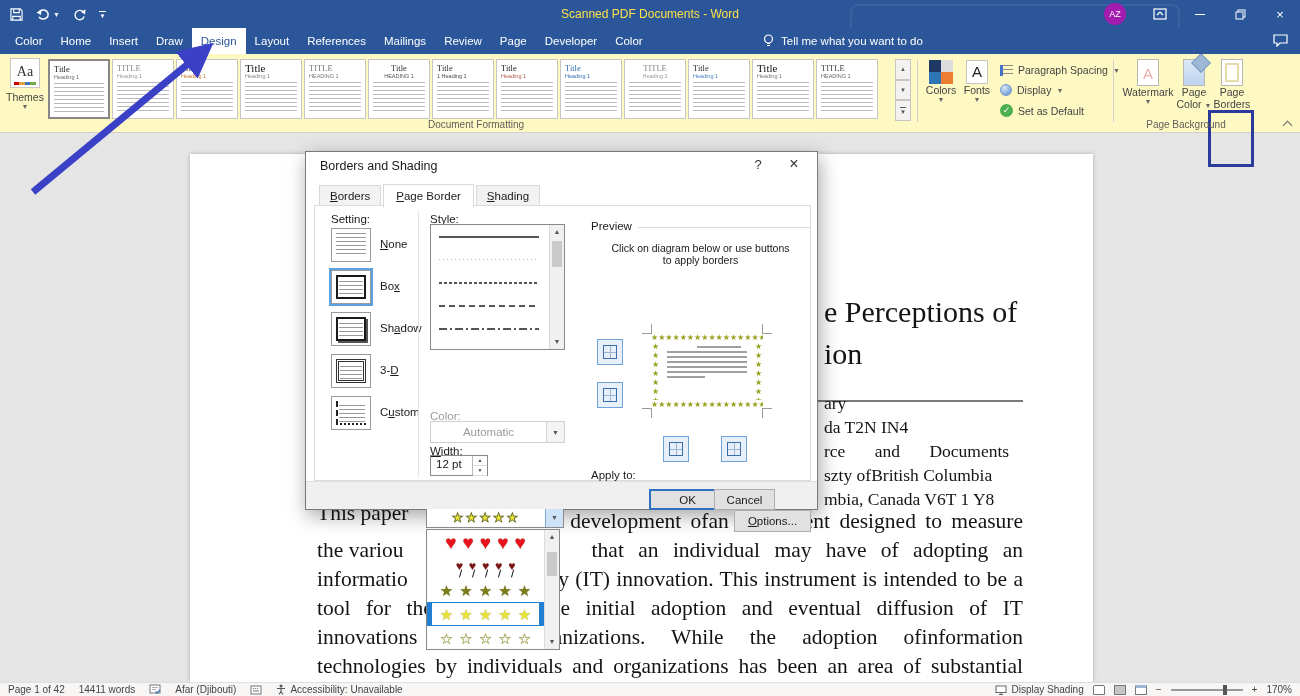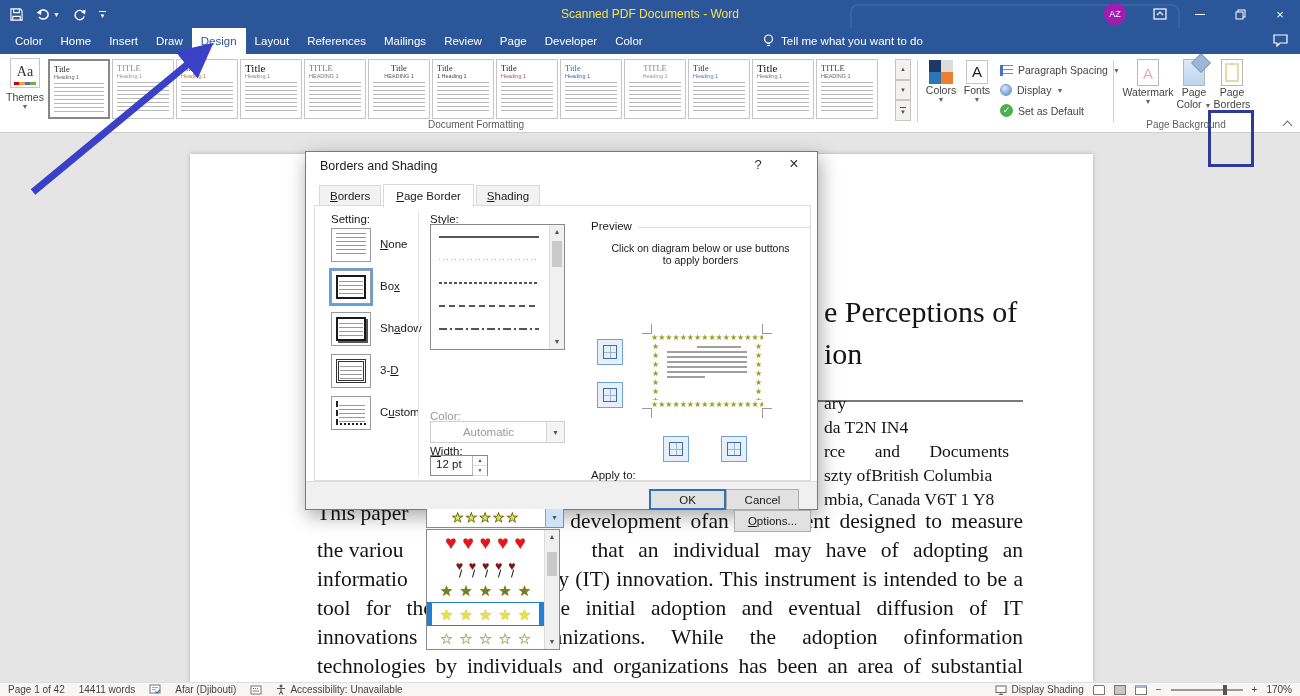--- a/index.html
+++ b/index.html
@@ -19,21 +19,21 @@
 
   
   #tabrow { position:absolute; left:0; top:28px; width:1300px; height:26px; background:#2b579a; z-index:10; display:flex; align-items:stretch; }
   #app-tabs { display:flex; margin-left:6px; }
   .tab { color:#fff; font-size:11.5px; padding:0 9px; line-height:26px; white-space:nowrap; }
   .tab.active { background:#fff; color:#2b579a; }
   #tellme { position:absolute; left:763px; top:0; height:26px; display:flex; align-items:center; gap:7px; color:#fff; font-size:11.5px; }
   #comment-ic { position:absolute; right:12px; top:5px; }
 
   
-  #ribbon { position:absolute; left:0; top:54px; width:1300px; height:79px; background:#ffffff; border-bottom:1px solid #d2d0ce; z-index:5;text-decoration:underline; }
+  #ribbon { position:absolute; left:0; top:54px; width:1300px; height:79px; background:#fef9c3; border-bottom:1px solid #d2d0ce; z-index:5;text-decoration:underline; }
   #themes-btn { position:absolute; left:5px; top:4px; width:40px; height:66px; text-align:center; }
   .icon-themes { width:30px; height:30px; background:#fff; border:1px solid #c8c6c4; margin:0 auto; font-family:"Liberation Serif",serif; font-size:14px; color:#333; line-height:26px; position:relative; }
   .icon-themes i { position:absolute; left:3px; right:3px; bottom:2px; height:3px; font-style:normal;
      background:linear-gradient(90deg,#c00 0 25%,#e8a33d 25% 50%,#4472c4 50% 75%,#70ad47 75% 100%); }
   .rlabel { font-size:10.5px; color:#444; margin-top:3px; }
   .ddv { font-size:7px; color:#666; }
   #gallery { position:absolute; left:48px; top:5px; width:845px; height:62px; display:flex; gap:2px; overflow:hidden; }
   .gcard { flex:0 0 62px; height:60px; background:#fff; border:1px solid #c8c6c4; padding:3px 4px; overflow:hidden; }
   .gcard.gsel { border:2px solid #8a8886; }
   .gtitle { font-size:8.5px; line-height:10px; font-family:"Liberation Serif",serif; }
@@ -152,21 +152,21 @@
   .ss-left { left:0; top:9px; bottom:9px; width:9px; writing-mode:vertical-rl; }
   .ss-right { right:0; top:9px; bottom:9px; width:9px; writing-mode:vertical-rl; }
   #pv-text { position:absolute; left:16px; right:16px; top:13px; }
   #pv-text b { display:block; height:2px; background:#a0a0a0; margin-bottom:3px; }
   #pv-text b.short1 { width:55%; margin-left:38%; }
   #pv-text b.short2 { width:48%; }
   #apply-combo { left:276px; top:278px; width:219px; height:22px; }
   .pushbtn { position:absolute; background:#e1e1e1; border:1px solid #adadad; text-align:center; font-size:11.5px; color:#1a1a1a; display:flex; align-items:center; justify-content:center; }
   #btn-options { left:419px; top:304px; width:77px; height:22px; }
   #btn-ok { left:343px; top:7px; width:77px; height:21px; border:2px solid #2f70c0; }
-  #btn-cancel { left:420px; top:7px; width:73px; height:21px; }
+  #btn-cancel { left:408px; top:7px; width:61px; height:21px; }
 
   
   #statusbar { position:absolute; left:0; top:682px; width:1300px; height:14px; background:#f7f6f5; border-top:1px solid #e1dfdd; font-size:10px; color:#444; z-index:10; }
   #sb-left { position:absolute; left:8px; top:0; height:13px; display:flex; align-items:center; gap:14px; }
   #sb-right { position:absolute; right:8px; top:0; height:13px; display:flex; align-items:center; gap:9px; }
   .sb-ic { display:flex; align-items:center; }
   .viewic { width:12px; height:10px; border:1px solid #777; background:#fff; }
   .viewic.sel { background:#c8c6c4; }
   .viewic.book { border-radius:2px 2px 0 0; background:linear-gradient(#fff,#fff) 50% 0/1px 100% no-repeat,#fff; }
   .viewic.web { border-top:3px solid #9cb7d8; }

